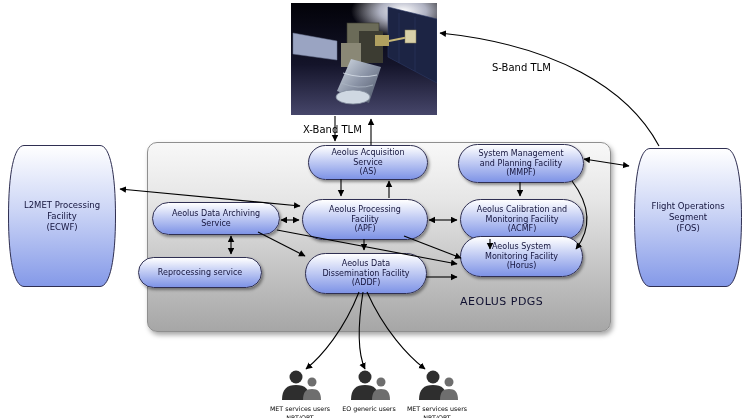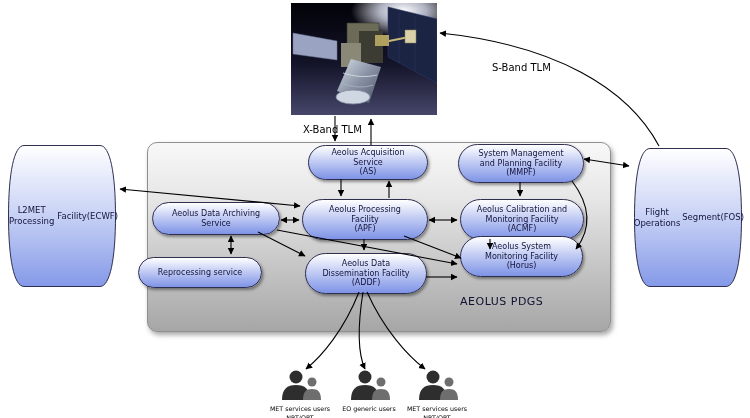--- a/index.html
+++ b/index.html
@@ -26,21 +26,21 @@
     background:linear-gradient(180deg,#ffffff 0%,#c3cdf4 45%,#7e93e6 100%);
     box-shadow:1.5px 2px 3px rgba(0,0,0,0.4);
     display:flex;flex-direction:column;align-items:center;justify-content:center;
     font-size:8px;line-height:9.5px;text-align:center;color:#14143c;
   }
   
   .barrel{position:absolute;}
   .barrel svg{position:absolute;left:0;top:0;}
   .barrel .btxt{
     position:absolute;left:0;top:0;width:100%;height:100%;
-    display:flex;flex-direction:row;align-items:center;justify-content:center;
+    display:flex;flex-direction:column;align-items:center;justify-content:center;
     font-size:8.5px;line-height:11px;text-align:center;color:#14143c;
   }
   
   .tlm-label{position:absolute;font-size:10px;color:#000;}
   
   .sat-img{position:absolute;left:291px;top:3px;width:146px;height:112px;}
   
   .usergroup{position:absolute;width:78px;text-align:center;}
   .usergroup .ulabel{font-size:6.3px;line-height:7.5px;color:#000;margin-top:1px;}
   

